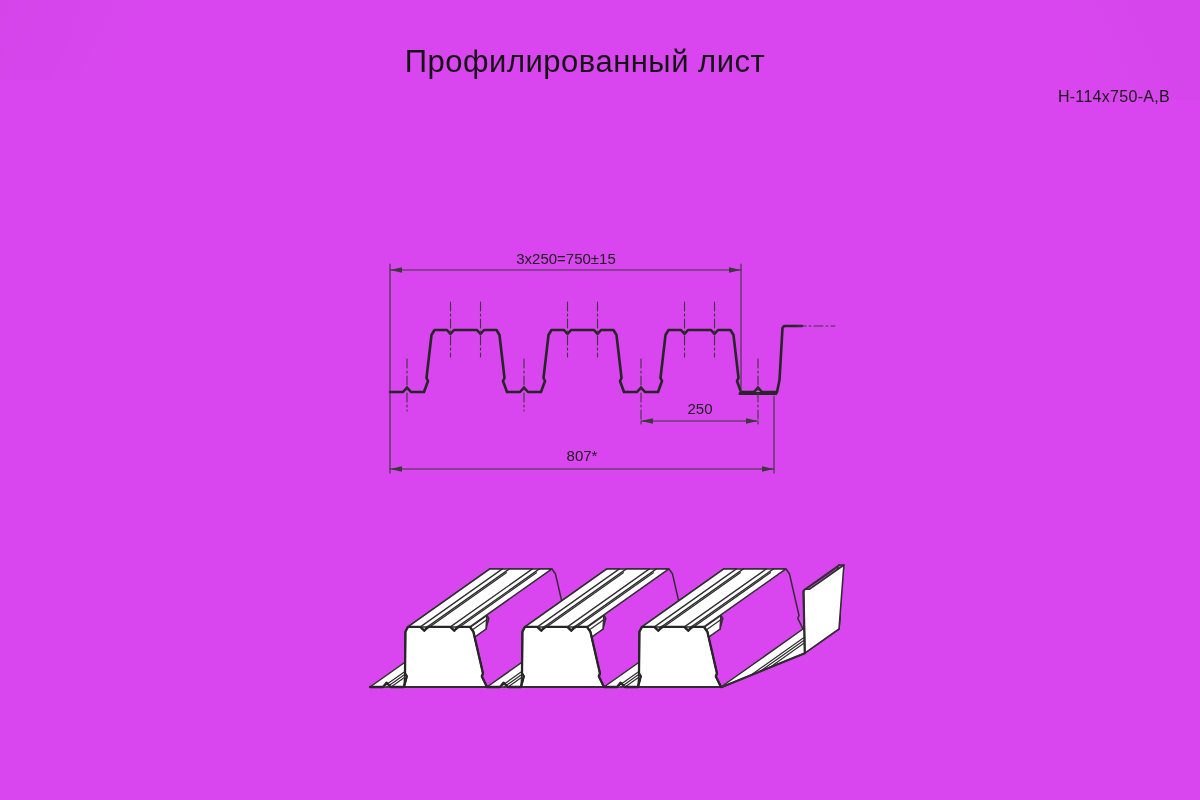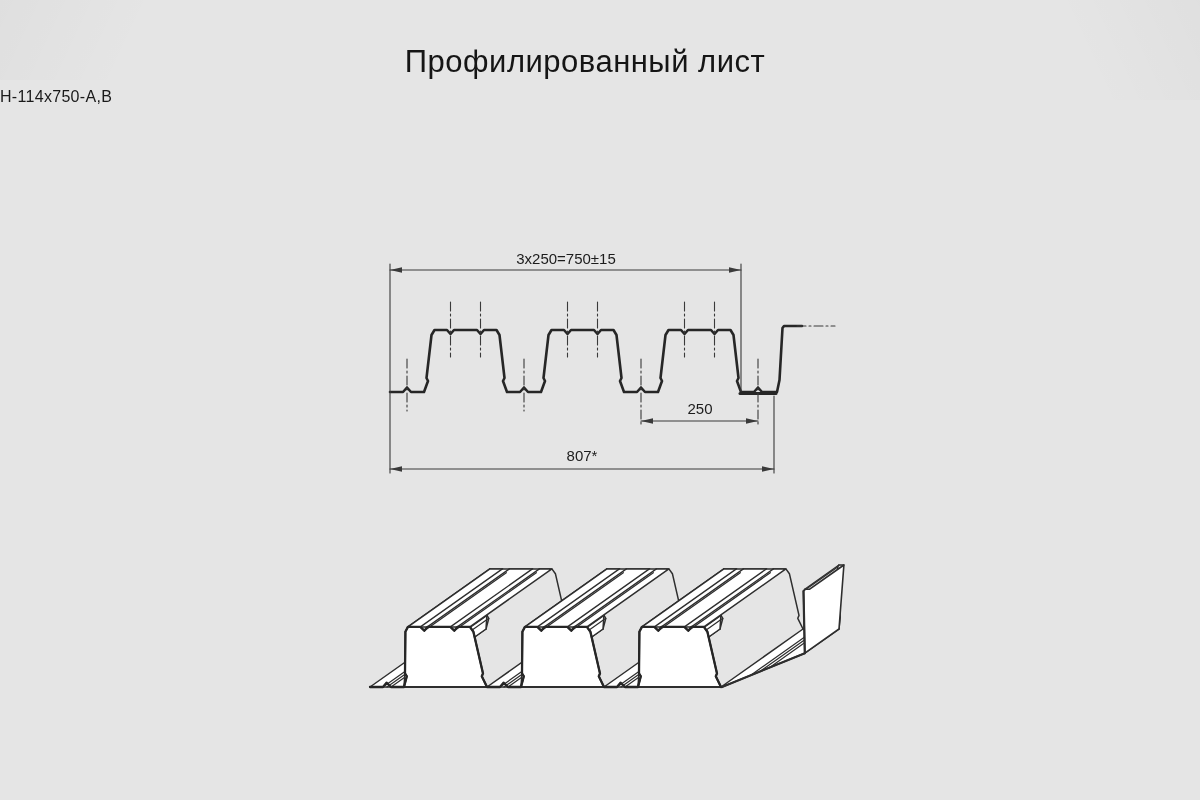--- a/index.html
+++ b/index.html
@@ -1,20 +1,20 @@
 <!DOCTYPE html>
 <html><head>
 <meta charset="utf-8">
 <style>
   html,body{margin:0;padding:0;background:#ffffff;}
-  .page{position:relative;width:1200px;height:800px;background:#e5e5e5;overflow:hidden;
+  .page{position:relative;width:1200px;height:800px;background:#d946ef;overflow:hidden;
         font-family:"Liberation Sans",sans-serif;}
   .title{position:absolute;top:44px;left:0;width:1170px;text-align:center;
          font-size:31px;font-weight:400;color:#151515;letter-spacing:0.5px;}
-  .subtitle{position:absolute;top:88px;left:0;width:1170px;text-align:left;
+  .subtitle{position:absolute;top:88px;left:0;width:1170px;text-align:right;
             font-size:16px;font-weight:400;color:#1a1a1a;letter-spacing:0.3px;}
   svg{position:absolute;left:0;top:0;}
   svg text{font-family:"Liberation Sans",sans-serif;font-size:15px;fill:#1c1c1c;}
   .smudge{position:absolute;pointer-events:none;}
   .smudge.tl{left:-40px;top:-30px;width:300px;height:110px;
      background:linear-gradient(115deg,rgba(0,0,0,0.035),rgba(0,0,0,0) 60%);}
   .smudge.tr{right:-30px;top:-20px;width:280px;height:120px;
      background:linear-gradient(245deg,rgba(0,0,0,0.03),rgba(0,0,0,0) 55%);}
 </style>
 </head>

